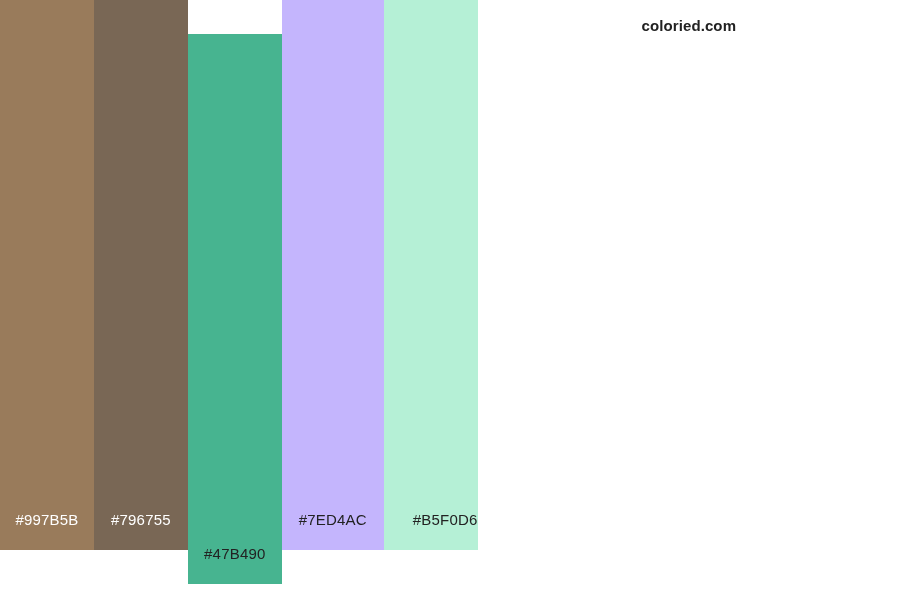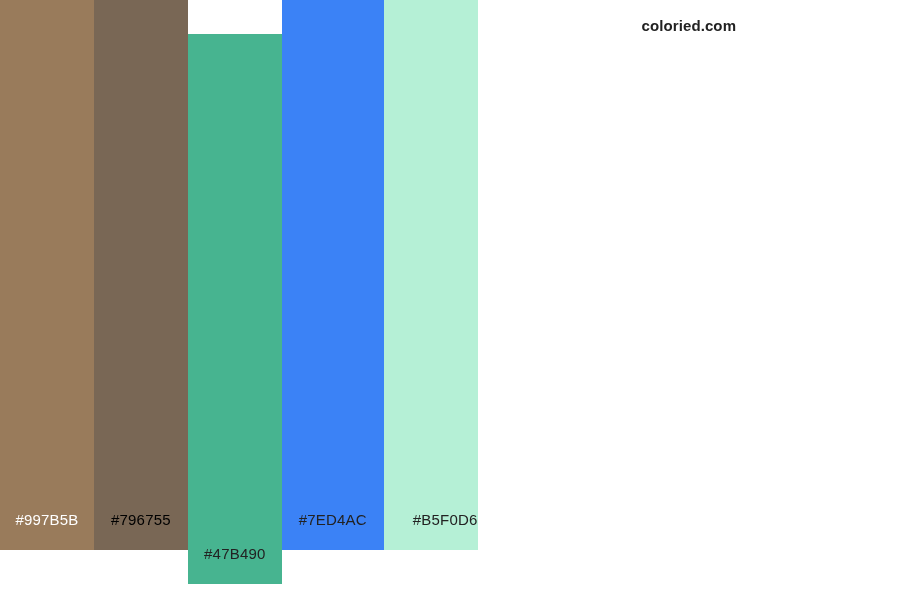--- a/index.html
+++ b/index.html
@@ -62,28 +62,28 @@
 
 <div class="palette-page">
 
   <div class="swatch-strip">
 
     <div class="swatch" style="background: rgb(153, 123, 91);">
       <span class="swatch-label" style="color: rgb(255, 255, 255);">#997B5B</span>
     </div>
 
     <div class="swatch" style="background: rgb(121, 103, 85);">
-      <span class="swatch-label" style="color: #000000;">#796755</span>
+      <span class="swatch-label" style="color: #ffffff;">#796755</span>
     </div>
 
     <div class="swatch" style="background: rgb(71, 180, 144); margin-top: 34px;">
       <span class="swatch-label" style="color: rgb(34, 34, 34);">#47B490</span>
     </div>
 
-    <div class="swatch" style="background: #3b82f6; padding-left: 8px;">
+    <div class="swatch" style="background: #c4b5fd; padding-left: 8px;">
       <span class="swatch-label" style="color: rgb(34, 34, 34);">#7ED4AC</span>
     </div>
 
     <div class="swatch" style="background: rgb(181, 240, 214);">
       <span class="swatch-label" style="color: rgb(34, 34, 34); text-align: right;">#B5F0D6</span>
     </div>
 
   </div>
 
   <div class="footer">

